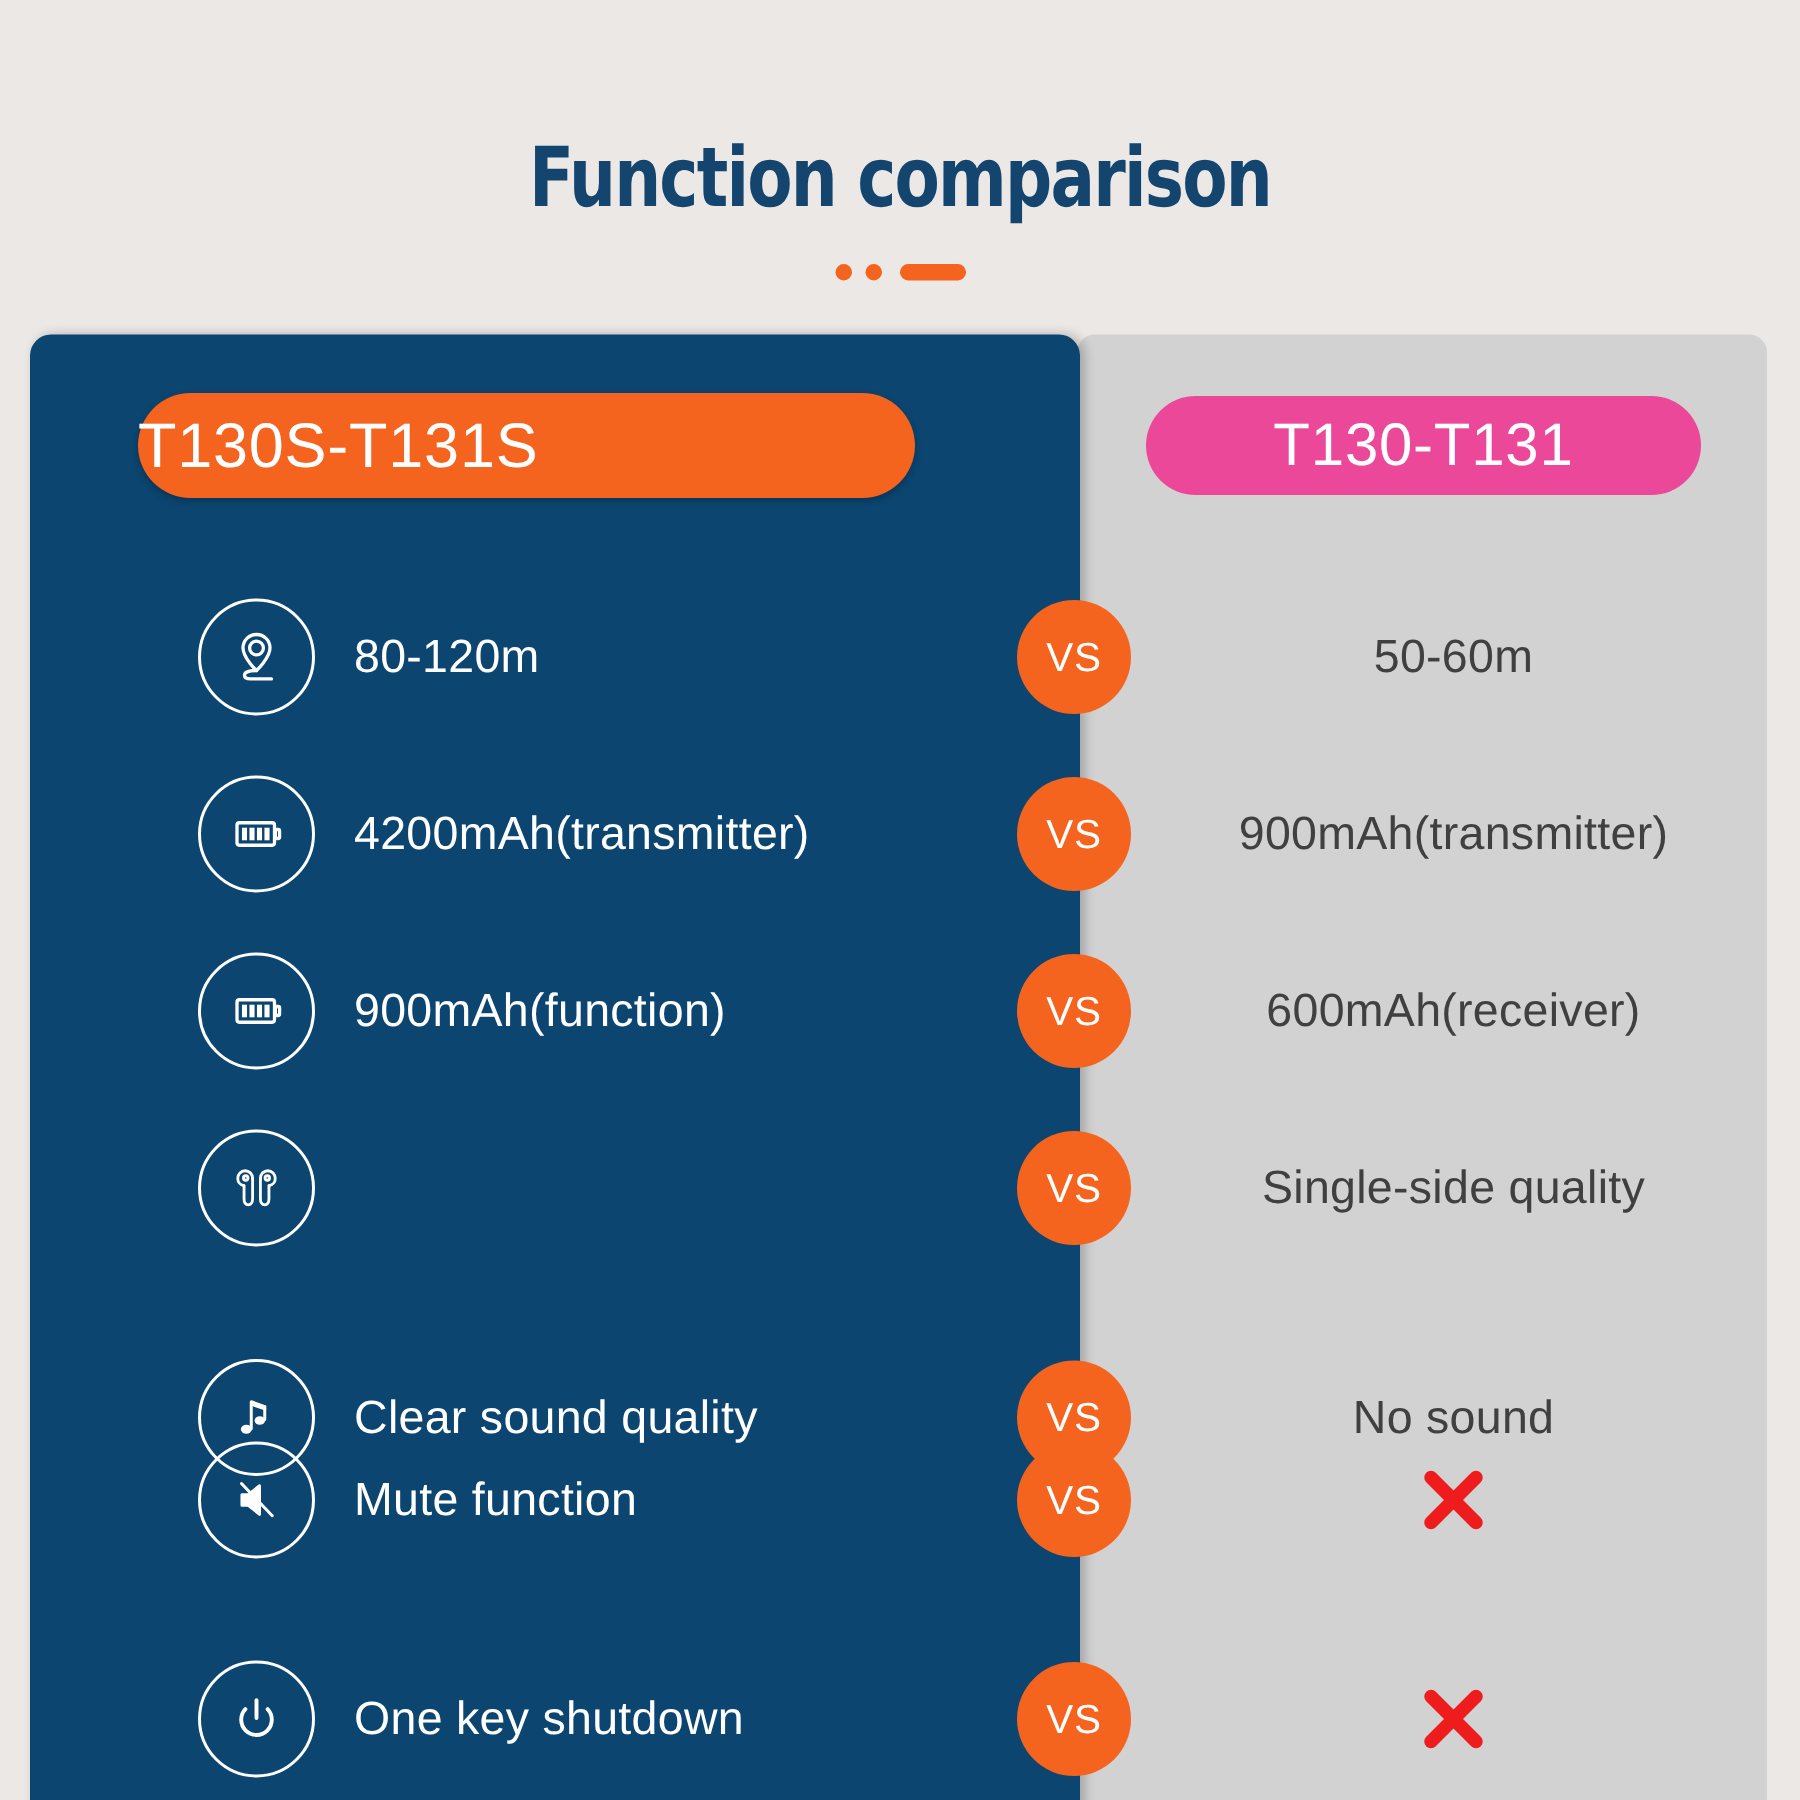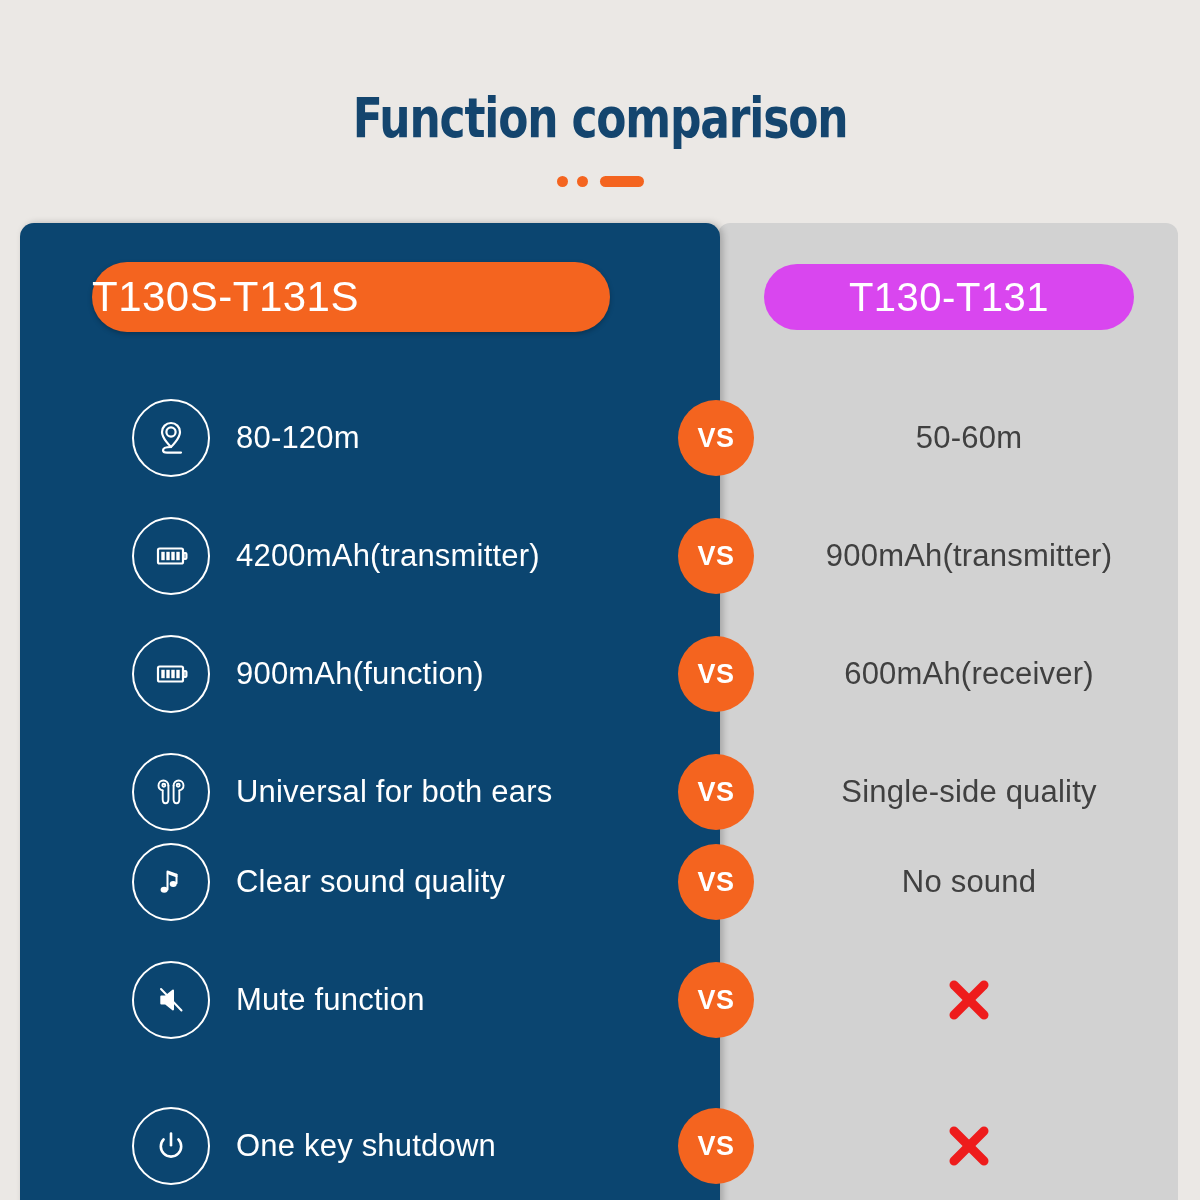--- a/index.html
+++ b/index.html
@@ -100,21 +100,21 @@
     letter-spacing: 0.5px;
     box-shadow: 0 2px 5px rgba(0,0,0,0.25);
   }
 
   .pill-right {
     position: absolute;
     left: 764px;
     top: 226px;
     width: 370px;
     height: 66px;
-    background: #d946ef;
+    background: #ec4899;
     border-radius: 33px;
     display: flex;
     align-items: center;
     justify-content: center;
     color: #ffffff;
     font-size: 40px;
     letter-spacing: 0.5px;
   }
 
   
@@ -162,21 +162,21 @@
     top: 21px;
     width: 76px;
     height: 76px;
     border-radius: 50%;
     background: #f4641f;
     display: flex;
     align-items: center;
     justify-content: center;
     color: #ffffff;
     font-size: 27px;
-    font-weight: 700;
+    font-weight: 400;
     letter-spacing: 0.5px;
   }
 
   .row-right {
     position: absolute;
     left: 760px;
     top: 0;
     width: 418px;
     height: 118px;
     display: flex;
@@ -290,31 +290,30 @@
       <span class="icon-circle">
         <svg width="44" height="44" viewBox="0 0 44 44" fill="none" stroke="#ffffff" stroke-width="1.9" stroke-linecap="round" stroke-linejoin="round">
           <path d="M19.4 15.6c0-3-2.3-5.1-5-5.1s-4.9 2.2-4.9 5.1c0 2.5 1.8 4.4 4 4.8"></path>
           <path d="M19.4 15.6v13.6c0 2.4-1.2 4-2.9 4s-2.8-1.6-2.8-4V20.4"></path>
           <circle cx="14.8" cy="15.3" r="1.5"></circle>
           <path d="M24.6 15.6c0-3 2.3-5.1 5-5.1s4.9 2.2 4.9 5.1c0 2.5-1.8 4.4-4 4.8"></path>
           <path d="M24.6 15.6v13.6c0 2.4 1.2 4 2.9 4s2.8-1.6 2.8-4V20.4"></path>
           <circle cx="29.2" cy="15.3" r="1.5"></circle>
         </svg>
       </span>
-      <span class="row-left-label">Universal for both ears</span>
     </div>
     <div class="vs-badge">
       <span>VS</span>
     </div>
     <div class="row-right">
       <span class="row-right-label">Single-side quality</span>
     </div>
   </div>
 
-  <div class="row" style="top:785px">
+  <div class="row" style="top:848px">
     <div class="row-left">
       <span class="icon-circle">
         <svg width="44" height="44" viewBox="0 0 44 44" fill="none" stroke="#ffffff" stroke-width="2" stroke-linecap="round" stroke-linejoin="round">
           <path d="M18.5 29.5V11.5l9 3.2"></path>
           <path d="M27.5 14.7v8.6"></path>
           <path d="M20 13.6l7.5 2.7"></path>
           <ellipse cx="15.2" cy="29.8" rx="3.6" ry="3" fill="#ffffff" stroke="none"></ellipse>
           <ellipse cx="24.2" cy="24" rx="3.5" ry="2.9" fill="#ffffff" stroke="none"></ellipse>
         </svg>
       </span>

